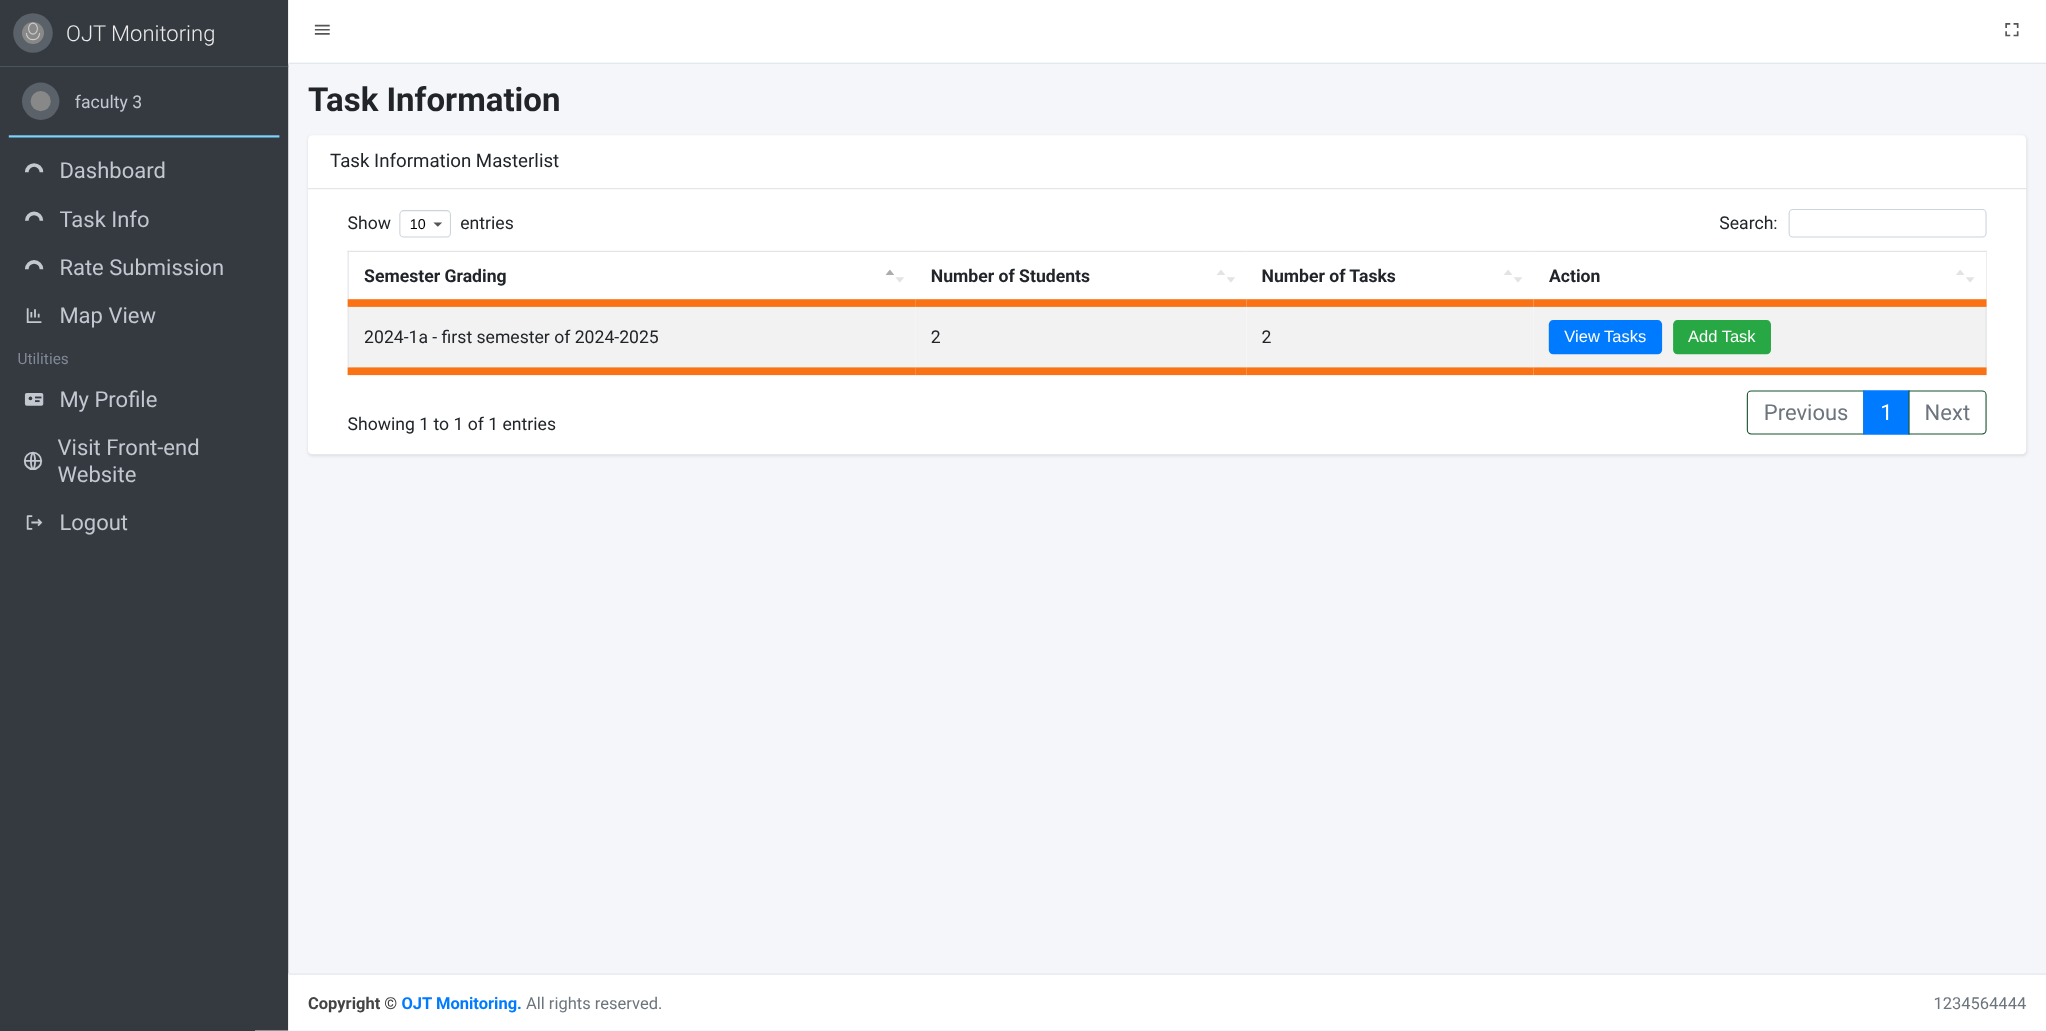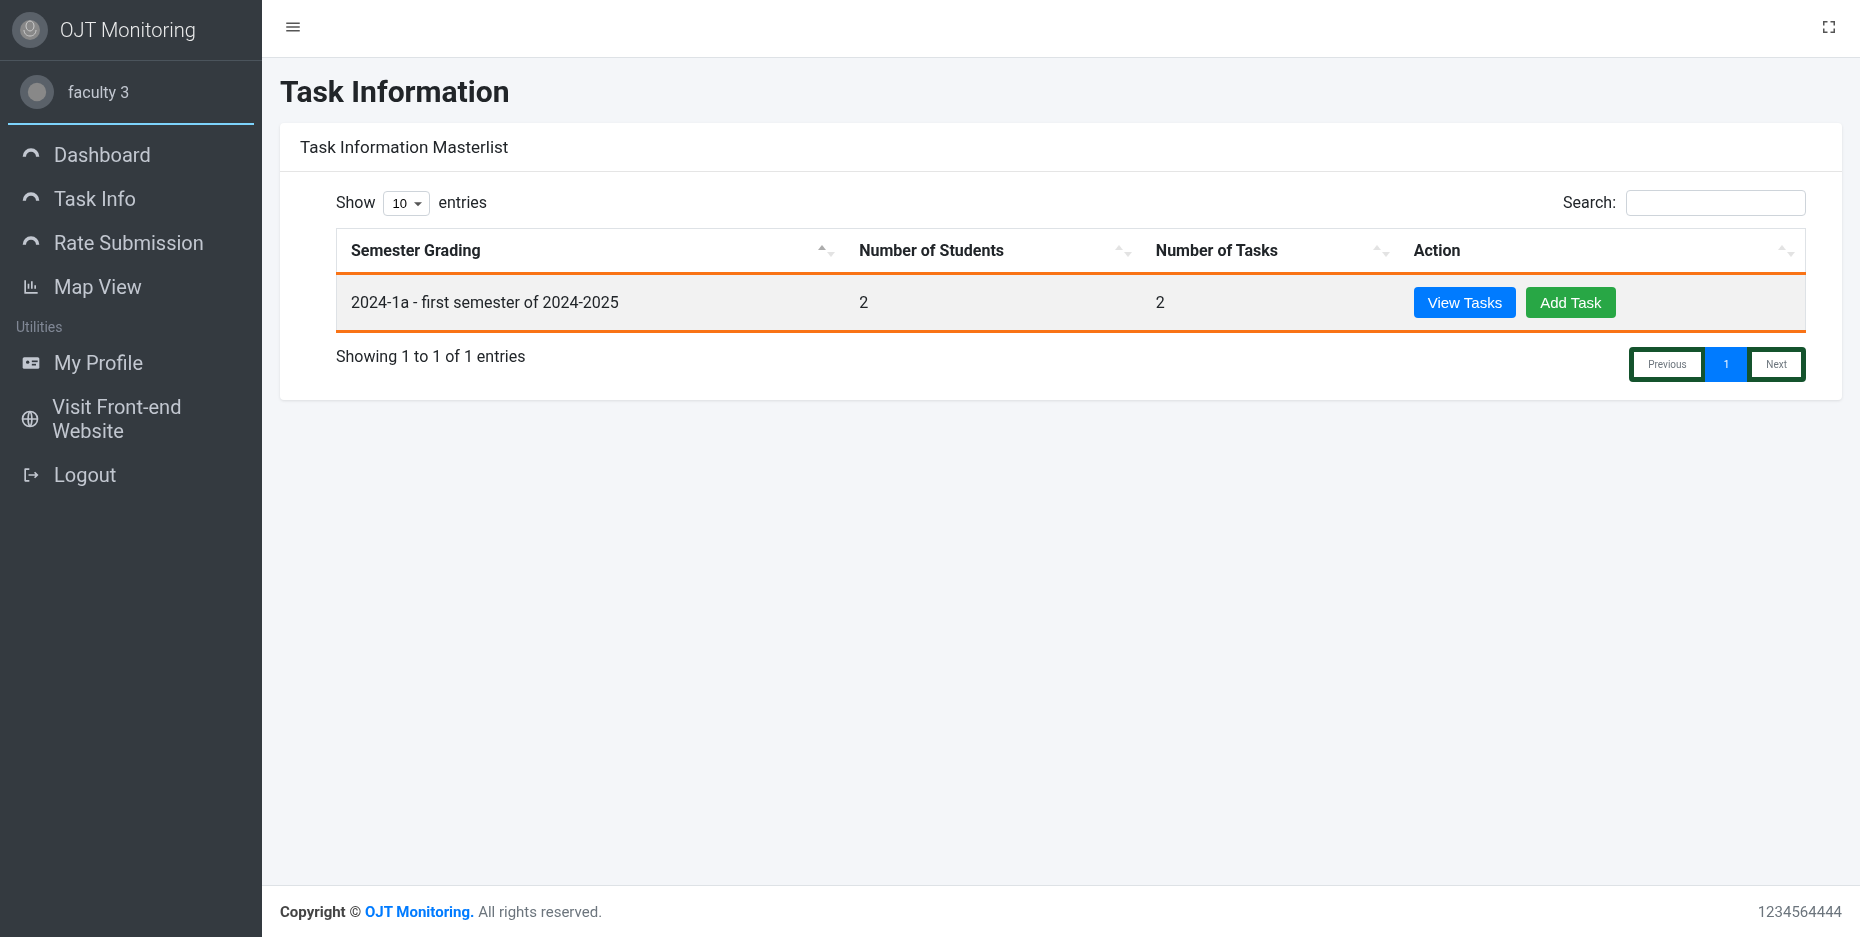--- a/index.html
+++ b/index.html
@@ -29,44 +29,44 @@
   .topbar { height: 58px; background: #fff; border-bottom: 1px solid #dee2e6; display: flex; align-items: center; justify-content: space-between; padding: 0 16px; }
   .topbar-left, .topbar-right { display: flex; align-items: center; }
   .icon-btn { background: none; border: none; cursor: pointer; padding: 6px; color: #555; display:inline-flex; align-items:center; justify-content:center; }
   .icon-btn svg { width: 18px; height: 18px; fill: currentColor; }
   
   .content { flex: 1; overflow-y: auto; padding: 16px 18px 60px 18px; position: relative; }
   .page-title { font-size: 30px; font-weight: 700; margin-bottom: 14px; color: #212529; }
   
   .card { background: #fff; border-radius: 4px; box-shadow: 0 1px 3px rgba(0,0,0,.1); margin-bottom: 16px; }
   .card-header { padding: 14px 20px; border-bottom: 1px solid rgba(0,0,0,.1); font-size: 17px; }
-  .card-body { padding: 18px 36px; margin-left: 20px; }
+  .card-body { padding: 18px 36px; }
   
   .dt-controls { display: flex; justify-content: space-between; align-items: center; margin-bottom: 12px; font-size: 16px; }
   .dt-length select { border: 1px solid #ced4da; border-radius: 4px; padding: 4px 22px 4px 8px; font-size: 13px; appearance: none; background: #fff; position: relative; }
   .select-wrap { position: relative; display: inline-block; margin: 0 4px; }
   .select-wrap::after { content: ""; position: absolute; right: 8px; top: 50%; width: 0; height: 0; border-left:4px solid transparent; border-right:4px solid transparent; border-top:4px solid #555; transform: translateY(-20%); pointer-events:none; }
   .select-wrap::before { content: ""; position: absolute; right: 8px; top: 50%; width: 0; height: 0; border-left:4px solid transparent; border-right:4px solid transparent; border-bottom:4px solid #555; transform: translateY(-120%); pointer-events:none; }
   .dt-search input { border: 1px solid #ced4da; border-radius: 4px; padding: 4px 8px; font-size: 14px; margin-left: 6px; width: 180px; }
   
   table.dt { width: 100%; border-collapse: collapse; border: 1px solid #dee2e6; }
-  table.dt th, table.dt td { padding: 12px 14px; text-align: left; border-bottom: 3px solid #f97316; }
+  table.dt th, table.dt td { padding: 12px 14px; text-align: left; border-bottom: 7px solid #f97316; }
   table.dt th { font-weight: 700; position: relative; background: #fff; }
   table.dt th .sort { position: absolute; right: 10px; top: 50%; transform: translateY(-50%); display:flex; flex-direction:row; gap:1px; opacity:.4; }
   table.dt th .sort.active-asc .up { opacity: 1; color:#333; }
   table.dt th .sort svg { width: 8px; height: 12px; }
   table.dt tbody tr { background: #f2f2f2; }
   
   .btn { display: inline-block; border: none; border-radius: 4px; padding: 7px 14px; font-size: 15px; cursor: pointer; color: #fff; margin-right: 6px; }
   .btn-primary { background: #007bff; }
   .btn-success { background: #28a745; }
   
-  .dt-footer { display: flex; justify-content: space-between; align-items: flex-start; margin-top: 14px; font-size: 16px; }
+  .dt-footer { display: flex; justify-content: space-between; align-items: flex-end; margin-top: 14px; font-size: 16px; }
   .pagination { display: flex; list-style: none; }
-  .page-link { border: 5px solid #14532d; padding: 7px 14px; font-size: 10px; color: #6c757d; background:#fff; cursor: pointer; margin-left: -1px; }
+  .page-link { border: 1px solid #14532d; padding: 7px 14px; font-size: 20px; color: #6c757d; background:#fff; cursor: pointer; margin-left: -1px; }
   .page-link:first-child { border-top-left-radius: 4px; border-bottom-left-radius: 4px; }
   .page-link:last-child { border-top-right-radius: 4px; border-bottom-right-radius: 4px; }
   .page-link.active { background: #007bff; color: #fff; border-color:#007bff; }
   .page-link.disabled { color: #6c757d; }
   
   .footer { height: 52px; background: #fff; border-top: 1px solid #dee2e6; display: flex; align-items:center; justify-content: space-between; padding: 0 18px; font-size: 15px; color: #6c757d; }
   .footer strong { color: #444; }
   .footer a { color:#007bff; font-weight:700; text-decoration:none; }
 </style>
 </head>

